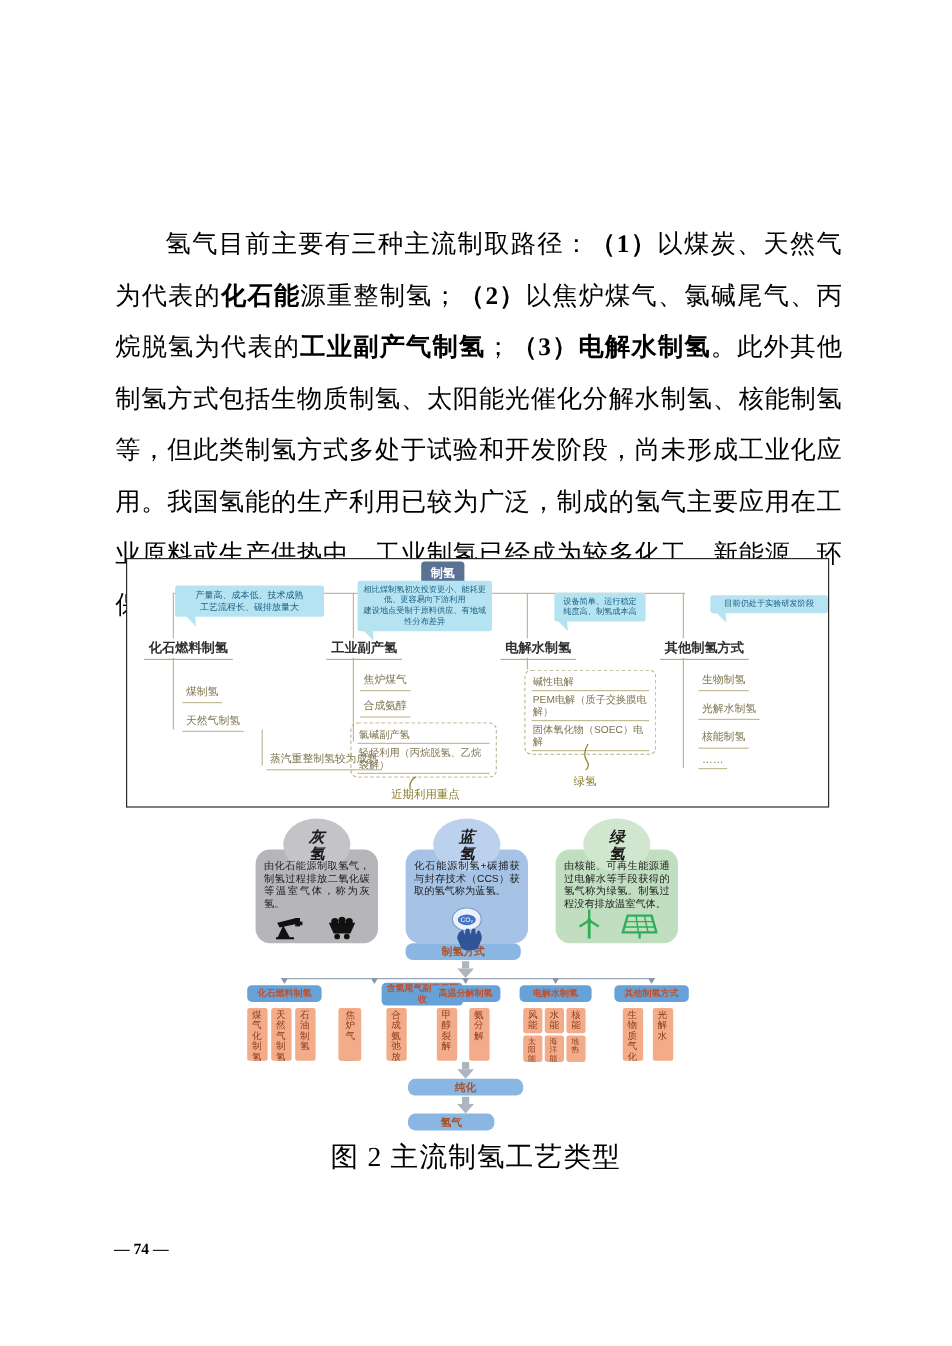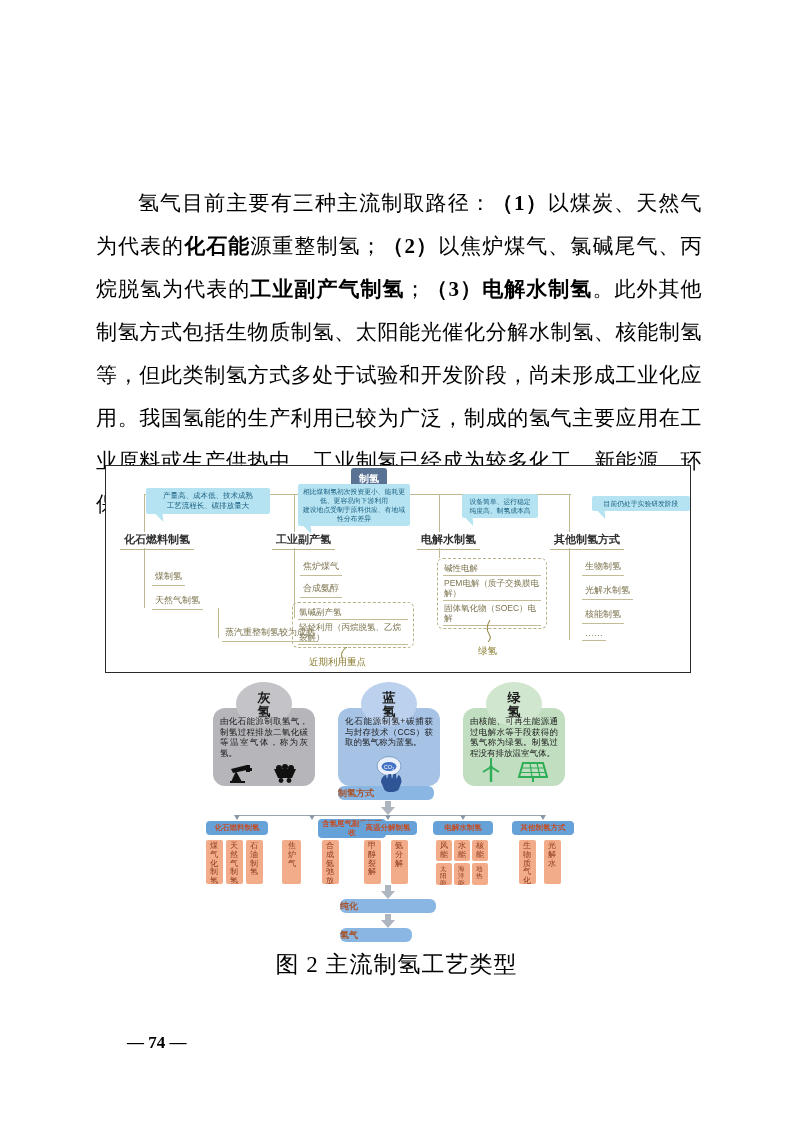--- a/index.html
+++ b/index.html
@@ -35,54 +35,54 @@
   .f1-gleaf{display:block;font-size:8.5px;line-height:10px;color:#7d7550;
             border-bottom:1px solid #c3bc96;padding:2px 1px;}
   .f1-callout{position:absolute;font-size:9.5px;color:#8a7d2f;white-space:nowrap;}
   .f1-squiggle{position:absolute;}
   
   .fig2{position:absolute;left:0;top:680px;width:793px;height:262px;
         font-family:"Liberation Sans","DejaVu Sans",sans-serif;}
   .blob{position:absolute;width:102px;height:104px;}
   .blob .bump{position:absolute;left:50%;transform:translateX(-50%);top:0;
               width:56px;height:44px;border-radius:50%;display:flex;
-              align-items:center;justify-content:center;z-index:1;}
+              align-items:center;justify-content:center;z-index:1;font-style:italic;}
   .blob .bbody{position:absolute;top:26px;left:0;width:102px;height:78px;border-radius:12px;}
   .blob .name{width:15px;font-size:13px;font-weight:bold;line-height:14px;
               text-align:center;word-break:break-all;color:#1c1c1c;padding-top:2px;}
   .blob .desc{position:absolute;top:32px;left:0;right:0;padding:2px 7px;
               font-size:8.5px;line-height:10.5px;color:#1c1c1c;text-align:justify;z-index:2;}
   .blob .icons{position:absolute;bottom:3px;left:0;right:0;display:flex;
                justify-content:center;gap:14px;align-items:flex-end;z-index:2;}
   .blob.gray .bump{background:#c4c4c8;} .blob.gray .bbody{background:#b5b5ba;}
   .blob.blue .bump{background:#bbd1ed;} .blob.blue .bbody{background:#a6c3e6;}
   .blob.green .bump{background:#d0e6ce;} .blob.green .bbody{background:#c1dec0;}
   .banner{position:absolute;background:#8ab6e4;border-radius:6px;color:#a6542c;
-          font-weight:bold;font-size:9px;line-height:14px;height:14px;}
+          font-weight:bold;font-size:9px;text-align:center;line-height:14px;height:14px;}
   .down-arrow{position:absolute;width:14px;}
   .down-arrow i{display:block;margin:0 auto;}
   .down-arrow .stem{width:6px;height:6px;background:#adb5bf;}
   .down-arrow .head{width:0;height:0;border:7px solid transparent;
                     border-top:8px solid #adb5bf;border-bottom:0;}
   .hline{position:absolute;height:1px;background:#98a4b2;}
   .tick{position:absolute;width:0;height:0;border:3px solid transparent;
         border-top:5px solid #8a97a6;}
   .cat{position:absolute;background:#66a2d8;border-radius:4px;color:#c1502b;
        font-weight:bold;font-size:7.5px;line-height:8.5px;display:flex;
        align-items:center;justify-content:center;text-align:center;
        box-sizing:border-box;padding:1px 2px;height:14px;}
   .mini{position:absolute;background:#f3ac8a;border-radius:2px;color:#8c3a1a;
         font-size:8px;line-height:8.8px;text-align:left;word-break:break-all;
         padding:2px 4px 0;box-sizing:border-box;width:17px;height:44px;overflow:hidden;}
   .mini.r1{height:21px;width:16px;}
   .mini.r2{height:22px;width:16px;font-size:6.5px;line-height:7px;}
   
   .fig2-caption{position:absolute;left:0;top:949px;width:793px;text-align:center;
                 font-size:23px;letter-spacing:1px;}
-  .page-number{position:absolute;left:95px;top:1033px;font-size:17px;font-weight:bold;margin-left:32px;}
+  .page-number{position:absolute;left:95px;top:1033px;font-size:13px;font-weight:bold;}
 </style>
 </head>
 <body>
 
 <div class="page">
 
 
   <p class="body-text"><span>氢气目前主要有三种主流制取路径：</span><span class="b">（1）</span><span>以煤炭、天然气为代表的</span><span class="b">化石能</span><span>源重整制氢；</span><span class="b">（2）</span><span>以焦炉煤气、氯碱尾气、丙烷脱氢为代表的</span><span class="b">工业副产气制氢</span><span>；</span><span class="b">（3）电解水制氢</span><span>。此外其他制氢方式包括生物质制氢、太阳能光催化分解水制氢、核能制氢等，但此类制氢方式多处于试验和开发阶段，尚未形成工业化应用。我国氢能的生产利用已较为广泛，制成的氢气主要应用在工业原料或生产供热中，工业制氢已经成为较多化工、新能源、环保企业的主营业务之一。</span></p>
 
   <div class="fig1">
@@ -120,21 +120,21 @@
     <div class="f1-branch" style="left:166px;top:66px;">工业副产氢</div>
     <div class="f1-leaf" style="left:194px;top:94px;">焦炉煤气</div>
     <div class="f1-leaf" style="left:194px;top:116px;">合成氨醇</div>
     <div class="f1-group" style="left:186px;top:136px;width:122px;">
       <span class="f1-gleaf">氯碱副产氢</span>
       <span class="f1-gleaf">轻烃利用（丙烷脱氢、乙烷裂解）</span>
     </div>
     <svg class="f1-squiggle" style="left:232px;top:181px;" width="12" height="11" viewBox="0 0 12 11">
         <path d="M9 0 Q2 4 4 11" stroke="#8a7d2f" fill="none" stroke-width="1"></path>
       </svg>
-    <div class="f1-callout" style="left:203px;top:190px;">近期利用重点</div>
+    <div class="f1-callout" style="left:220px;top:190px;">近期利用重点</div>
 
     <div class="f1-branch" style="left:311px;top:66px;">电解水制氢</div>
     <div class="f1-group" style="left:331px;top:92px;width:110px;">
       <span class="f1-gleaf">碱性电解</span>
       <span class="f1-gleaf">PEM电解（质子交换膜电解）</span>
       <span class="f1-gleaf">固体氧化物（SOEC）电解</span>
     </div>
     <svg class="f1-squiggle" style="left:378px;top:154px;" width="10" height="22" viewBox="0 0 10 22">
         <path d="M6 0 Q1 8 5 14 Q8 18 4 22" stroke="#8a7d2f" fill="none" stroke-width="1"></path>
       </svg>

